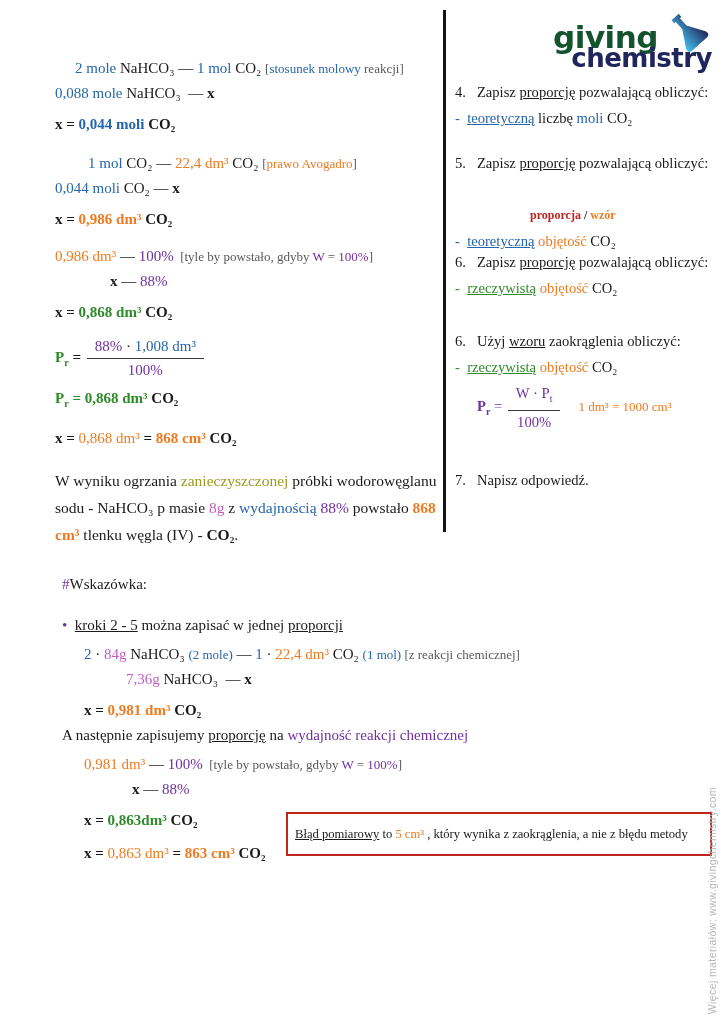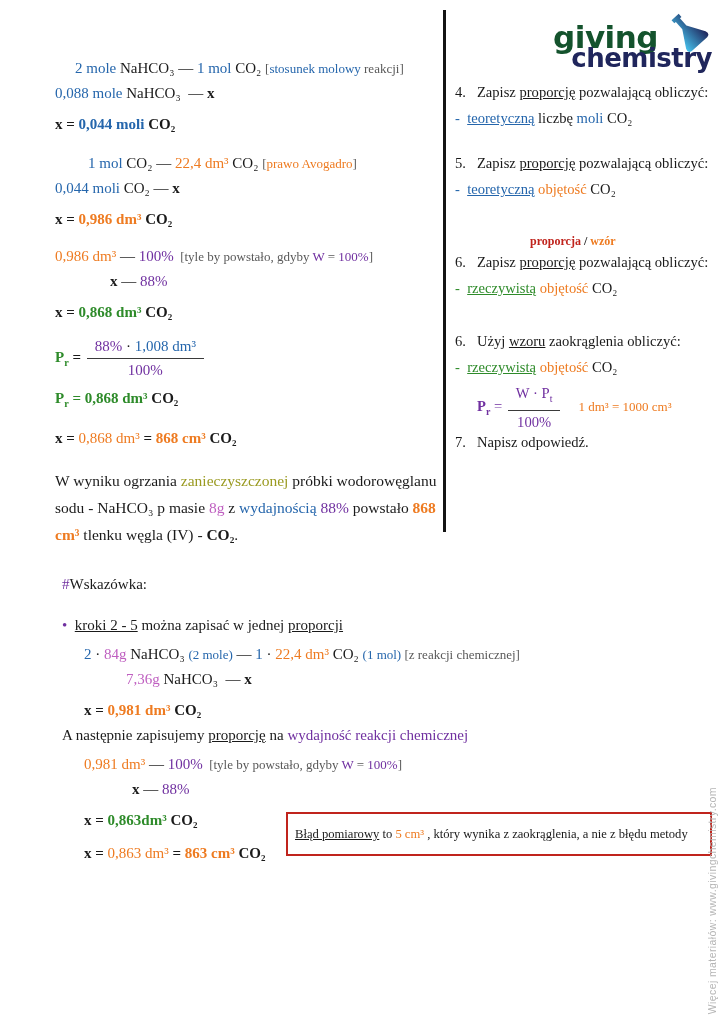--- a/index.html
+++ b/index.html
@@ -75,28 +75,28 @@
       <div class="tline" style="margin-top: 14px;"><span style="color: rgb(46, 139, 42); font-weight: bold;">P</span><sub style="color: rgb(46, 139, 42); font-weight: bold;">r</sub><span style="font-weight: bold;"> = </span><span class="frac"><span class="num"><span style="color: rgb(112, 48, 160);">88%</span><span> · </span><span style="color: rgb(37, 102, 172);">1,008 dm³</span></span><span class="den"><span style="color: rgb(112, 48, 160);">100%</span></span></span></div>
       <div class="tline" style="margin-top: 8px;"><span style="color: rgb(46, 139, 42); font-weight: bold;">P</span><sub style="color: rgb(46, 139, 42); font-weight: bold;">r</sub><span style="color: rgb(46, 139, 42); font-weight: bold;"> = </span><span style="color: rgb(46, 139, 42); font-weight: bold;">0,868 dm³ </span><span style="font-weight: bold;">CO₂</span></div>
       <div class="tline" style="margin-top: 14px;"><span style="font-weight: bold;">x = </span><span style="color: rgb(238, 123, 33);">0,868 dm³</span><span style="font-weight: bold;"> = </span><span style="color: rgb(238, 123, 33); font-weight: bold;">868 cm³ </span><span style="font-weight: bold;">CO₂</span></div>
       <div class="tline para" style="margin-top: 18px;"><span>W wyniku ogrzania </span><span style="color: rgb(154, 154, 32);">zanieczyszczonej</span><span> próbki wodorowęglanu sodu - NaHCO₃ p masie </span><span style="color: rgb(191, 95, 192);">8g</span><span> z </span><span style="color: rgb(37, 102, 172);">wydajnością</span><span> </span><span style="color: rgb(112, 48, 160);">88%</span><span> powstało </span><span style="color: rgb(238, 123, 33); font-weight: bold;">868 cm³</span><span> tlenku węgla (IV) - </span><span style="font-weight: bold;">CO₂</span><span>.</span></div>
     </div>
 
   <div id="right-col">
       <div class="tline"><span>4.   Zapisz </span><span style="text-decoration: underline;">proporcję</span><span> pozwalającą obliczyć:</span></div>
       <div class="tline" style="margin-top: 5px;"><span style="color: rgb(37, 102, 172);">-  </span><span style="color: rgb(37, 102, 172); text-decoration: underline;">teoretyczną</span><span> liczbę </span><span style="color: rgb(37, 102, 172);">moli</span><span> CO₂</span></div>
       <div class="tline" style="margin-top: 24px;"><span>5.   Zapisz </span><span style="text-decoration: underline;">proporcję</span><span> pozwalającą obliczyć:</span></div>
+      <div class="tline" style="margin-left: 75px; margin-top: 30px;"><span style="color: rgb(192, 36, 29); font-weight: bold; font-size: 12px;">proporcja</span><span style="font-weight: bold; font-size: 12px;"> / </span><span style="color: rgb(238, 123, 33); font-weight: bold; font-size: 12px;">wzór</span></div>
       <div class="tline" style="margin-top: 5px;"><span style="color: rgb(37, 102, 172);">-  </span><span style="color: rgb(37, 102, 172); text-decoration: underline;">teoretyczną</span><span> </span><span style="color: rgb(238, 123, 33);">objętość</span><span> CO₂</span></div>
-      <div class="tline" style="margin-left: 75px; margin-top: 30px;"><span style="color: rgb(192, 36, 29); font-weight: bold; font-size: 12px;">proporcja</span><span style="font-weight: bold; font-size: 12px;"> / </span><span style="color: rgb(238, 123, 33); font-weight: bold; font-size: 12px;">wzór</span></div>
       <div class="tline"><span>6.   Zapisz </span><span style="text-decoration: underline;">proporcję</span><span> pozwalającą obliczyć:</span></div>
       <div class="tline" style="margin-top: 5px;"><span style="color: rgb(46, 139, 42);">-  </span><span style="color: rgb(46, 139, 42); text-decoration: underline;">rzeczywistą</span><span> </span><span style="color: rgb(238, 123, 33);">objętość</span><span> CO₂</span></div>
       <div class="tline" style="margin-top: 32px;"><span>6.   Użyj </span><span style="text-decoration: underline;">wzoru</span><span> zaokrąglenia obliczyć:</span></div>
       <div class="tline" style="margin-top: 5px;"><span style="color: rgb(46, 139, 42);">-  </span><span style="color: rgb(46, 139, 42); text-decoration: underline;">rzeczywistą</span><span> </span><span style="color: rgb(238, 123, 33);">objętość</span><span> CO₂</span></div>
       <div class="tline" style="margin-left: 22px; margin-top: 6px;"><span style="color: rgb(112, 48, 160); font-weight: bold;">P</span><sub style="color: rgb(112, 48, 160); font-weight: bold;">r</sub><span style="color: rgb(112, 48, 160);"> = </span><span class="frac"><span class="num"><span style="color: rgb(112, 48, 160);">W · P</span><sub style="color: rgb(112, 48, 160);">t</sub></span><span class="den"><span style="color: rgb(112, 48, 160);">100%</span></span></span><span class="frhs"><span style="color: rgb(238, 123, 33); font-size: 13px;">1 dm³ = 1000 cm³</span></span></div>
-      <div class="tline" style=""><span>7.   Napisz odpowiedź.</span></div>
+      <div class="tline" style="margin-top: 38px;"><span>7.   Napisz odpowiedź.</span></div>
     </div>
 
   <div id="hint-sec">
       <div class="tline"><span style="color: rgb(112, 48, 160);">#</span><span>Wskazówka:</span></div>
       <div class="tline" style="margin-top: 20px;"><span style="color: rgb(112, 48, 160);">•  </span><span style="text-decoration: underline;">kroki 2 - 5</span><span> można zapisać w jednej </span><span style="text-decoration: underline;">proporcji</span></div>
       <div class="tline" style="margin-left: 22px; margin-top: 8px;"><span style="color: rgb(37, 102, 172);">2</span><span> · </span><span style="color: rgb(191, 95, 192);">84g</span><span> NaHCO₃ </span><span style="color: rgb(37, 102, 172); font-size: 13px;">(2 mole)</span><span> — </span><span style="color: rgb(37, 102, 172);">1</span><span> · </span><span style="color: rgb(238, 123, 33);">22,4 dm³</span><span> CO₂ </span><span style="color: rgb(37, 102, 172); font-size: 13px;">(1 mol)</span><span style="color: rgb(89, 89, 89); font-size: 13px;"> [z reakcji chemicznej]</span></div>
       <div class="tline" style="margin-left: 64px; margin-top: 4px;"><span style="color: rgb(191, 95, 192);">7,36g</span><span> NaHCO₃  — </span><span style="font-weight: bold;">x</span></div>
       <div class="tline" style="margin-left: 22px; margin-top: 10px;"><span style="font-weight: bold;">x = </span><span style="color: rgb(238, 123, 33); font-weight: bold;">0,981 dm³ </span><span style="font-weight: bold;">CO₂</span></div>
       <div class="tline" style="margin-top: 4px;"><span>A następnie zapisujemy </span><span style="text-decoration: underline;">proporcję</span><span> na </span><span style="color: rgb(112, 48, 160);">wydajność reakcji chemicznej</span></div>
       <div class="tline" style="margin-left: 22px; margin-top: 8px;"><span style="color: rgb(238, 123, 33);">0,981 dm³</span><span> — </span><span style="color: rgb(112, 48, 160);">100%</span><span style="color: rgb(89, 89, 89); font-size: 13px;">  [tyle by powstało, gdyby </span><span style="color: rgb(112, 48, 160); font-size: 13px;">W</span><span style="color: rgb(89, 89, 89); font-size: 13px;"> = </span><span style="color: rgb(112, 48, 160); font-size: 13px;">100%</span><span style="color: rgb(89, 89, 89); font-size: 13px;">]</span></div>

